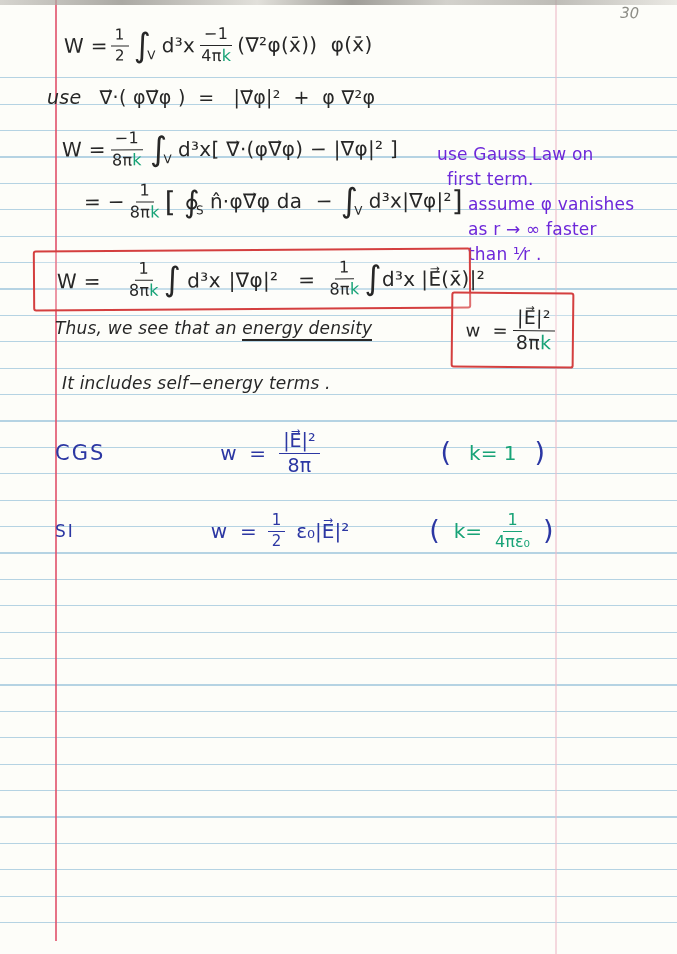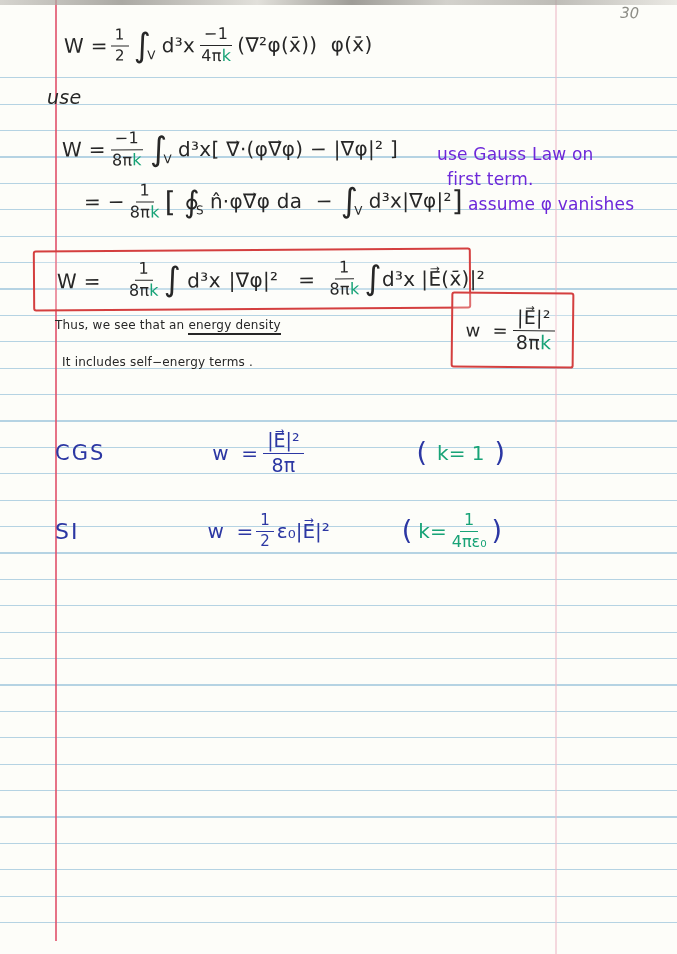--- a/index.html
+++ b/index.html
@@ -32,39 +32,39 @@
     position:absolute; left:620px; top:4px;
     font-size:15px; color:#8d8d86; transform:skewX(-10deg) rotate(2deg);
   }
   .math{
     position:absolute; display:flex; align-items:center;
     font-size:20px; white-space:nowrap; color:#272727;
   }
   .math > span{white-space:pre;}
   .hand{letter-spacing:.3px;}
   .green{color:#18a377;}
-  .blue{color:#2c37a3;}
+  .blue{color:#2c37a3;gap:8px;}
   .frac{display:inline-flex; flex-direction:column; align-items:center; line-height:1.05; font-size:16px; margin:0 5px;}
   .frac .num{padding:0 4px 2px; border-bottom:1.8px solid currentColor; display:flex;}
   .frac .den{padding-top:2px; display:flex;}
   .frac.small{font-size:15px; margin:0 3px;}
   .frac.big{font-size:19px;align-items:center;}
   .intwrap{display:inline-flex; align-items:flex-end; margin:0 2px;}
   .int{font-size:33px; line-height:.85;}
   .isub{font-size:12px; transform:translate(-4px,3px);}
   .note{
     position:absolute; font-size:17px; line-height:25px; color:#6d28d9;
     letter-spacing:.2px; white-space:nowrap;
   }
   .redbox{
     position:absolute; border:2.5px solid #d43f3f; border-radius:3px;
     display:flex; align-items:center; background:rgba(255,255,255,.25);
   }
   .underlined{border-bottom:2px solid #272727; padding-bottom:1px;}
-  .remark{position:absolute; font-size:12px; white-space:nowrap; letter-spacing:.2px;}
+  .remark{position:absolute; font-size:17px; white-space:nowrap; letter-spacing:.2px;font-style:italic;}
   .paren{font-size:27px; font-weight:400; transform:translateY(-2px);}
 </style>
 </head>
 <body>
 
 <div class="page">
   <div class="rules"></div>
   <div class="margin-line"></div>
   <div class="margin-line right"></div>
   <div class="scan-top"></div>
@@ -83,20 +83,21 @@
     <span>d³x</span>
     <span class="frac">
       <span class="num">−1</span>
       <span class="den"><span>4π</span><span class="green">k</span></span>
     </span>
     <span>(∇²φ(x̄))  φ(x̄)</span>
   </div>
 
   <div class="math hand" style="left:47px; top:86px; font-size:19px;align-items:flex-end;">
     <span style="font-style:italic; margin-right:18px;">use</span>
+    <span>∇⃗·( φ∇⃗φ )  =   |∇⃗φ|²  +  φ ∇²φ</span>
   </div>
 
   <div class="math hand" style="left:62px; top:130px; transform:rotate(-0.2deg);">
     <span>W =</span>
     <span class="frac">
       <span class="num">−1</span>
       <span class="den"><span>8π</span><span class="green">k</span></span>
     </span>
     <span class="intwrap">
       <span class="int">∫</span>
@@ -127,20 +128,22 @@
       <span class="int">∫</span>
       <span class="isub">V</span>
     </span>
     <span>d³x</span>
     <span>|∇φ|²</span>
     <span style="font-size:28px;">]</span>
   </div>
 
   <div class="note" style="left:468px; top:192px;">
     <div>assume φ vanishes</div>
+    <div>as  r → ∞  faster</div>
+    <div>than  ¹⁄r .</div>
   </div>
 
   <div class="redbox" style="left:33px; top:249px; width:412px; height:57px; transform:rotate(-0.4deg); padding-left:22px;">
     <div class="math hand" style="position:static; display:flex; align-items:center;">
       <span>W =</span>
       <span class="frac" style="margin-left:28px;">
         <span class="num">1</span>
         <span class="den"><span>8π</span><span class="green">k</span></span>
       </span>
       <span class="int">∫</span>
@@ -162,36 +165,36 @@
       <span class="frac big">
         <span class="num">|E⃗|²</span>
         <span class="den"><span>8π</span><span class="green">k</span></span>
       </span>
     </div>
   </div>
 
   <div class="remark" style="left:55px; top:318px;">
     <span>Thus, we see that an </span><span class="underlined">energy density</span>
   </div>
-  <div class="remark" style="left:62px; top:355px;">It  includes   self−energy   terms .</div>
+  <div class="remark" style="left:62px; top:373px;">It  includes   self−energy   terms .</div>
 
   <div class="math blue" style="left:55px; top:427px; height:52px;">
     <span style="font-size:21px; letter-spacing:2px;">CGS</span>
     <span style="margin-left:107px;">w  =</span>
     <span class="frac big">
       <span class="num">|E⃗|²</span>
       <span class="den">8π</span>
     </span>
     <span class="paren" style="margin-left:108px;">(</span>
     <span class="green" style="margin:0 10px;text-align:right;">k= 1</span>
     <span class="paren">)</span>
   </div>
 
   <div class="math blue" style="left:55px; top:504px; height:54px;">
-    <span style="font-size:22px; letter-spacing:2px;text-align:center;">SI</span>
+    <span style="font-size:17px; letter-spacing:2px;text-align:center;">SI</span>
     <span style="margin-left:128px;">w  =</span>
     <span class="frac small">
       <span class="num">1</span>
       <span class="den">2</span>
     </span>
     <span>ε₀|E⃗|²</span>
     <span class="paren" style="margin-left:72px;">(</span>
     <span class="green" style="margin-left:6px;">k=</span>
     <span class="frac green">
       <span class="num">1</span>

